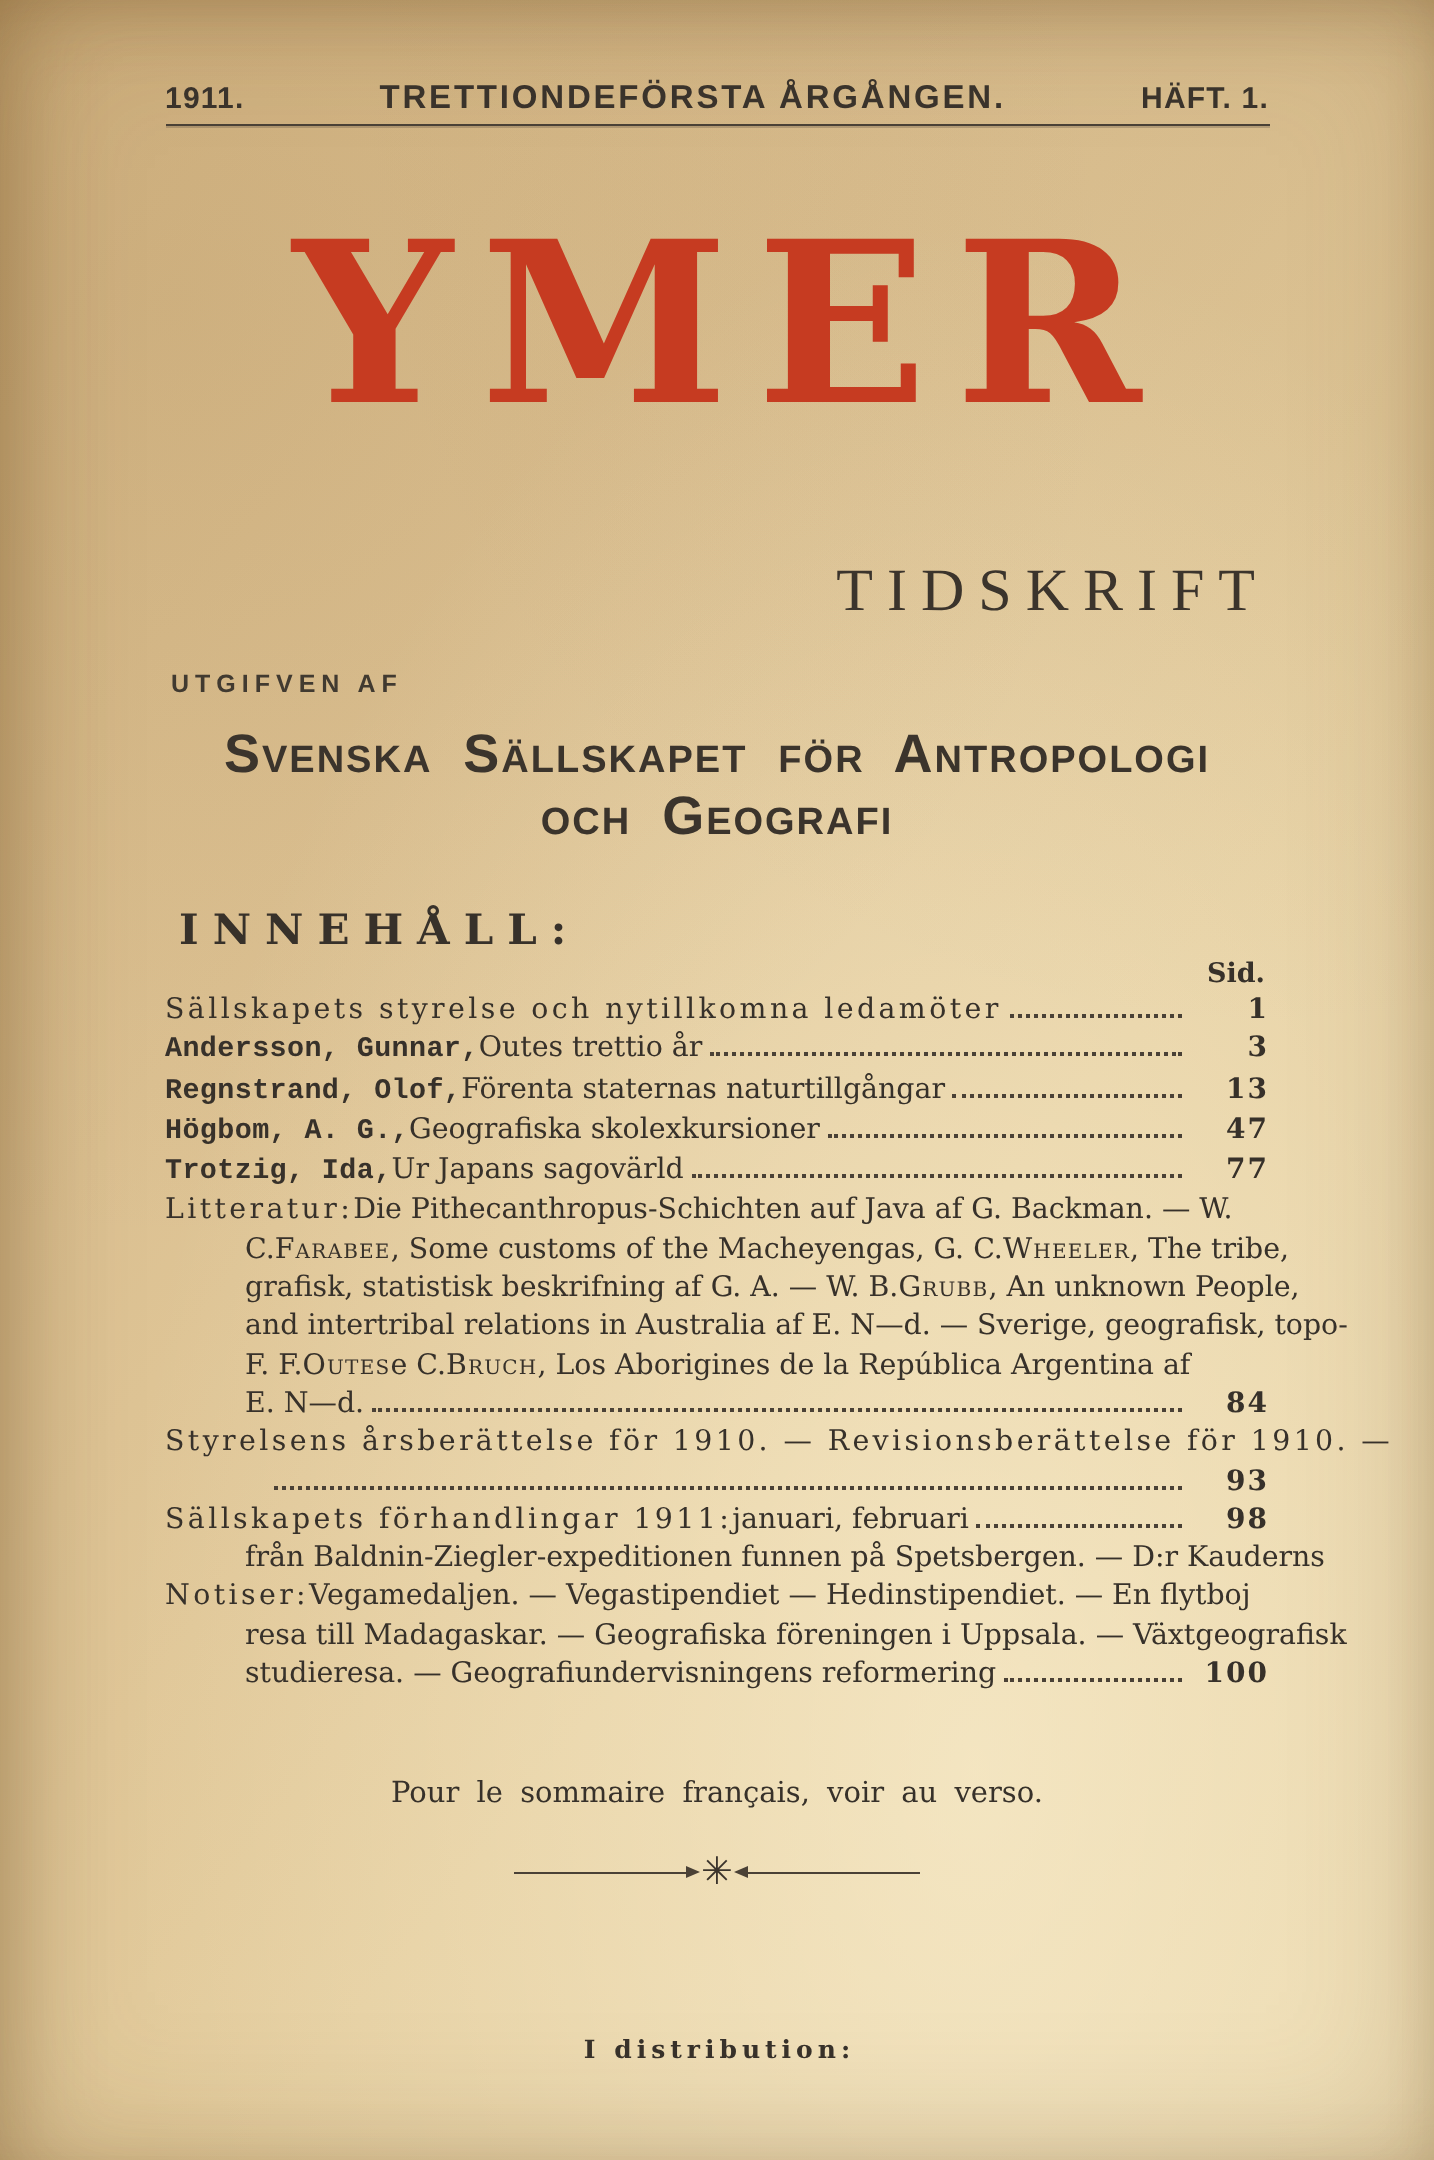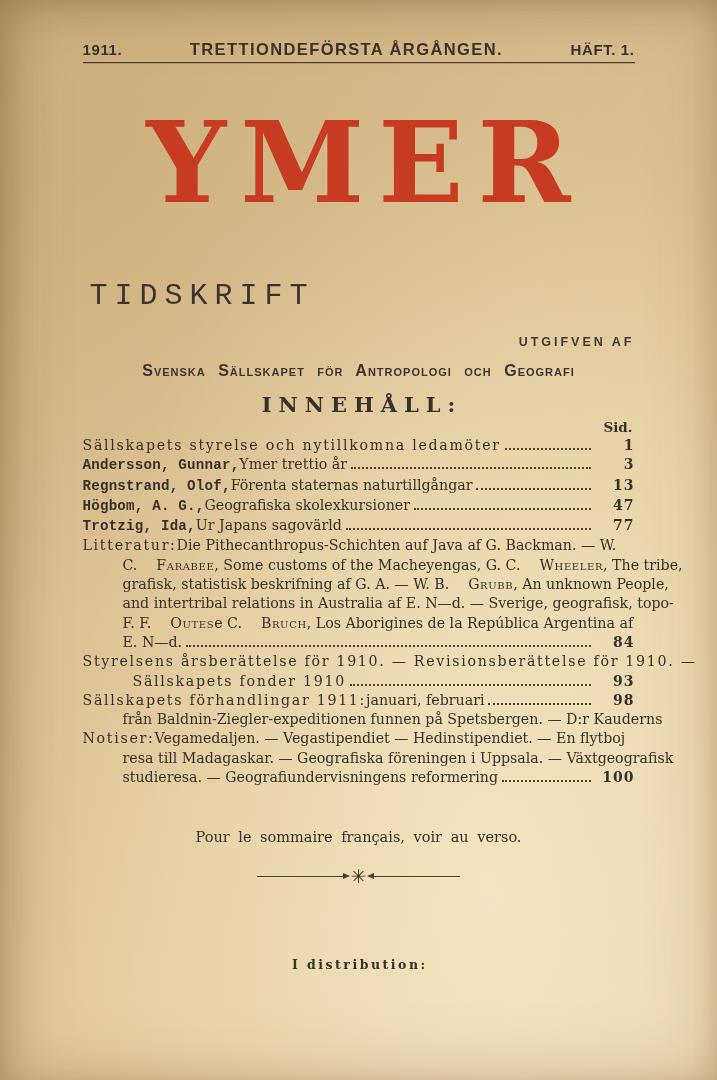--- a/index.html
+++ b/index.html
@@ -37,56 +37,56 @@
   .hdr-rule{border-bottom:1.7px solid #4a4136;margin-top:3px;box-shadow:0 1px 0 rgba(74,65,54,.25);}
 
   
   .ymer{
     margin-top:46px;text-align:center;
     font-family:"DejaVu Serif","Liberation Serif",serif;font-weight:bold;
     font-size:112px;line-height:108px;letter-spacing:14px;
     color:var(--red);text-indent:14px;
   }
   .tidskrift{
-    margin-top:62px;text-align:left;
-    font-family:Liberation Mono, monospace;
+    margin-top:62px;text-align:right;
+    font-family:Liberation Serif, serif;
     font-size:30px;letter-spacing:7px;color:#3b342c;text-indent:7px;
   }
   .utgifven{
-    margin-top:22px;text-align:right;
+    margin-top:22px;text-align:left;
     font-family:"Liberation Sans","DejaVu Sans",sans-serif;
     font-size:12.5px;font-weight:600;letter-spacing:3px;color:#413a30;text-indent:3px;
   }
   .society{
     margin-top:13px;text-align:center;
     font-family:"Liberation Sans","DejaVu Sans",sans-serif;
-    font-variant:small-caps;font-size:16px;font-weight:600;
+    font-variant:small-caps;font-size:27px;font-weight:600;
     letter-spacing:1px;word-spacing:7px;color:#3b342c;
   }
 
   
   .innehall{
-    margin-top:12px;text-align:center;
+    margin-top:28px;
     font-size:21px;letter-spacing:7px;font-weight:600;text-indent:7px;
   }
   .sidlabel{
     text-align:right;font-size:13.5px;font-weight:600;
     margin-top:2px;padding-right:2px;
   }
   .toc{margin-top:1px;}
   .toc-line{
     display:flex;align-items:baseline;
     font-size:14.2px;line-height:19.3px;white-space:nowrap;
   }
   .toc-line .txt{flex:none;}
   .ind1{padding-left:40px;}
   .ind2{padding-left:50px;}
   .sp{letter-spacing:1.7px;}
   .b{font-weight:bold;letter-spacing:.2px;font-family:Liberation Mono, monospace;}
-  .sc{font-variant:small-caps;letter-spacing:.6px;margin-left:19px;}
+  .sc{font-variant:small-caps;letter-spacing:.6px;}
   .leader{
     flex:1;min-width:16px;
     border-bottom:2px dotted #4a4136;
     margin:0 8px 3px 4px;
   }
   .pg{flex:none;width:36px;text-align:right;font-size:14px;letter-spacing:1px;font-weight:600;}
 
   
   .french{margin-top:42px;text-align:center;font-size:14.5px;word-spacing:4px;}
   .orn{display:flex;align-items:center;justify-content:center;margin-top:24px;}
@@ -128,21 +128,21 @@
     <div class="sidlabel">Sid.</div>
 
     <div class="toc">
         <div class="toc-line">
           <span class="txt sp">Sällskapets styrelse och nytillkomna ledamöter</span>
           <span class="leader"></span>
           <span class="pg">1</span>
         </div>
         <div class="toc-line">
           <span class="txt b">Andersson, Gunnar,</span>
-          <span class="txt "> Ymer trettio år </span>
+          <span class="txt "> Outes trettio år </span>
           <span class="leader"></span>
           <span class="pg">3</span>
         </div>
         <div class="toc-line">
           <span class="txt b">Regnstrand, Olof,</span>
           <span class="txt "> Förenta staternas naturtillgångar </span>
           <span class="leader"></span>
           <span class="pg">13</span>
         </div>
         <div class="toc-line">
@@ -185,21 +185,20 @@
         </div>
         <div class="toc-line ind1">
           <span class="txt ">E. N—d.</span>
           <span class="leader"></span>
           <span class="pg">84</span>
         </div>
         <div class="toc-line">
           <span class="txt sp">Styrelsens årsberättelse för 1910. — Revisionsberättelse för 1910. —</span>
         </div>
         <div class="toc-line ind2">
-          <span class="txt sp">Sällskapets fonder 1910 </span>
           <span class="leader"></span>
           <span class="pg">93</span>
         </div>
         <div class="toc-line">
           <span class="txt sp">Sällskapets förhandlingar 1911:</span>
           <span class="txt "> januari, februari </span>
           <span class="leader"></span>
           <span class="pg">98</span>
         </div>
         <div class="toc-line ind1">

